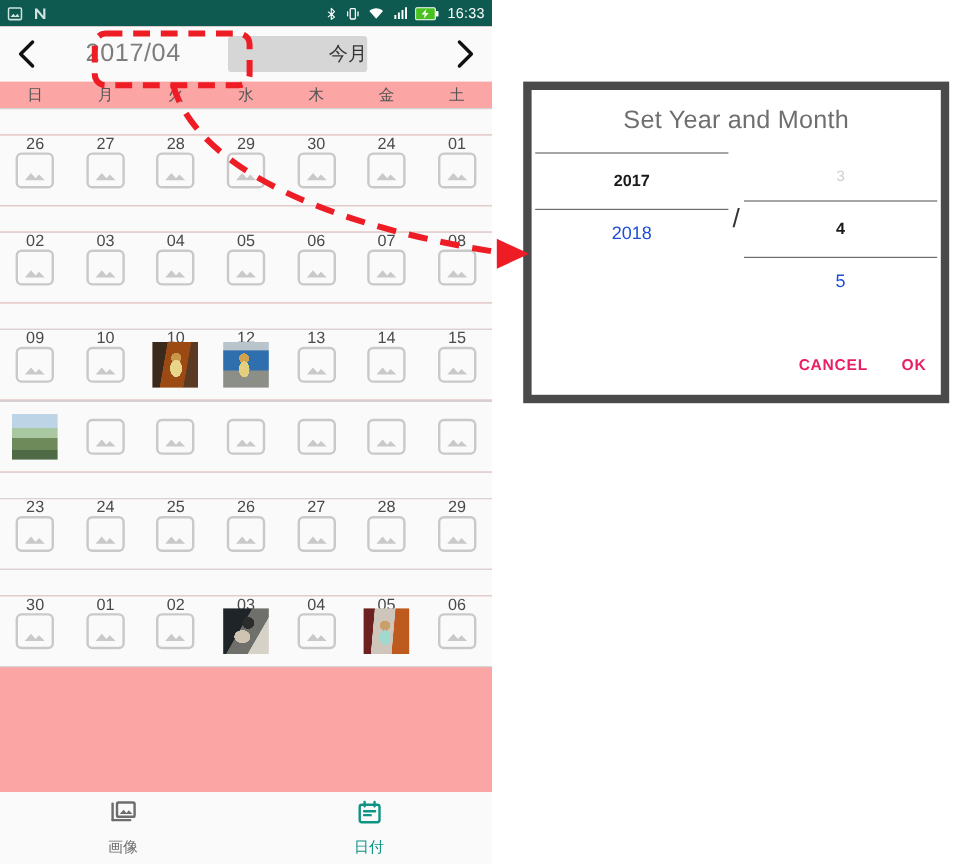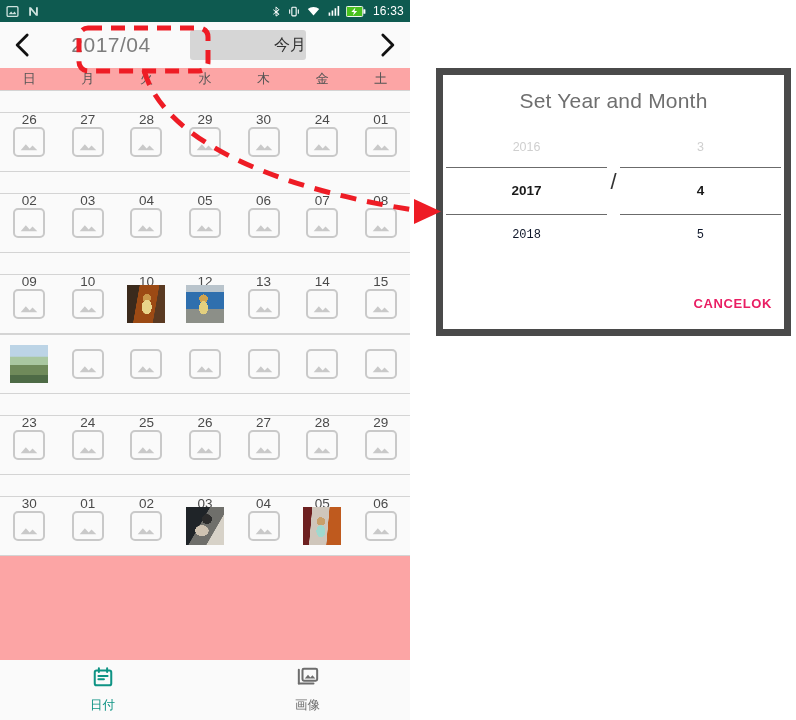--- a/index.html
+++ b/index.html
@@ -83,24 +83,24 @@
   .dialog{position:absolute;left:436px;top:68px;width:355px;height:268px;background:#ffffff;
     border:7px solid #4a4a4a;box-sizing:border-box;}
   .dlg-title{text-align:center;font-size:21px;color:#6f6f6f;padding-top:14px;letter-spacing:.2px;}
   .picker{position:relative;margin-top:14px;height:130px;}
   .pk-col{position:absolute;top:0;width:47%;text-align:center;}
   .pk-year{left:1%;}
   .pk-month{right:1%;}
   .pk-up{font-size:12.5px;color:#cfcfcf;height:40px;line-height:40px;}
   .pk-sel{font-size:13.5px;color:#1a1a1a;font-weight:bold;height:46px;line-height:46px;
     border-top:1.4px solid #6b6b6b;border-bottom:1.4px solid #6b6b6b;}
-  .pk-dn{font-size:12px;color:#0f172a;height:40px;line-height:40px;font-family:Liberation Mono, monospace;}
+  .pk-dn{font-size:15px;color:#1d4ed8;height:40px;line-height:40px;}
   .pk-slash{position:absolute;left:50%;top:42px;transform:translateX(-50%);
     font-size:22px;color:#333;}
-  .dlg-actions{position:absolute;right:12px;bottom:18px;display:flex;align-items:center;}
+  .dlg-actions{position:absolute;right:12px;bottom:18px;display:flex;align-items:center;gap:28px;}
   .dlg-btn{font-size:13px;font-weight:bold;color:#e91e63;letter-spacing:.6px;}
 
   
   .anno{position:absolute;left:0;top:0;width:796px;height:720px;pointer-events:none;}
 </style>
 </head>
 <body>
 
 <div id="root">
 
@@ -524,50 +524,49 @@
                 <path d="M2 11l6.2-7.2 4.6 5.3 3.4-3.8L22 11z" fill="#c9c9c9"></path>
               </svg>
             </div>
           </div>
         </div>
         <div class="rowline"></div>
       </div>
 
 
     <div class="tabbar">
-      <div class="tab active">
-        <span>
-          <svg width="22" height="22" viewBox="0 0 24 24">
-              <rect x="3" y="5" width="18" height="16" rx="2" fill="none" stroke="#0e9384" stroke-width="2.2"></rect>
-              <path d="M7.5 2.5v4M16.5 2.5v4" stroke="#0e9384" stroke-width="2.2" stroke-linecap="round"></path>
-              <path d="M7 11h10M7 14.5h6" stroke="#0e9384" stroke-width="2.2" stroke-linecap="round"></path>
-            </svg>
-        </span>
-        <span class="tlabel">日付</span>
-      </div>
       <div class="tab">
         <span>
           <svg width="22" height="22" viewBox="0 0 24 24">
               <path d="M2 4v15" stroke="#6d6d6d" stroke-width="2.2" stroke-linecap="round"></path>
               <path d="M2 19h16" stroke="#6d6d6d" stroke-width="2.2" stroke-linecap="round"></path>
               <rect x="6" y="3" width="16" height="13" rx="1.5" fill="none" stroke="#6d6d6d" stroke-width="2.2"></rect>
               <path d="M8.5 13.5l3.5-4 2.6 3 2.2-2.4 3.2 3.4z" fill="#6d6d6d"></path>
             </svg>
         </span>
         <span class="tlabel">画像</span>
       </div>
+      <div class="tab active">
+        <span>
+          <svg width="22" height="22" viewBox="0 0 24 24">
+              <rect x="3" y="5" width="18" height="16" rx="2" fill="none" stroke="#0e9384" stroke-width="2.2"></rect>
+              <path d="M7.5 2.5v4M16.5 2.5v4" stroke="#0e9384" stroke-width="2.2" stroke-linecap="round"></path>
+              <path d="M7 11h10M7 14.5h6" stroke="#0e9384" stroke-width="2.2" stroke-linecap="round"></path>
+            </svg>
+        </span>
+        <span class="tlabel">日付</span>
+      </div>
     </div>
   </div>
 
   <div class="dialog">
     <div class="dlg-title">Set Year and Month</div>
 
     <div class="picker">
       <div class="pk-col pk-year">
-        <div class="pk-up">2016</div>
         <div class="pk-sel">2017</div>
         <div class="pk-dn">2018</div>
       </div>
       <div class="pk-slash">/</div>
       <div class="pk-col pk-month">
         <div class="pk-up">3</div>
         <div class="pk-sel">4</div>
         <div class="pk-dn">5</div>
       </div>
     </div>

